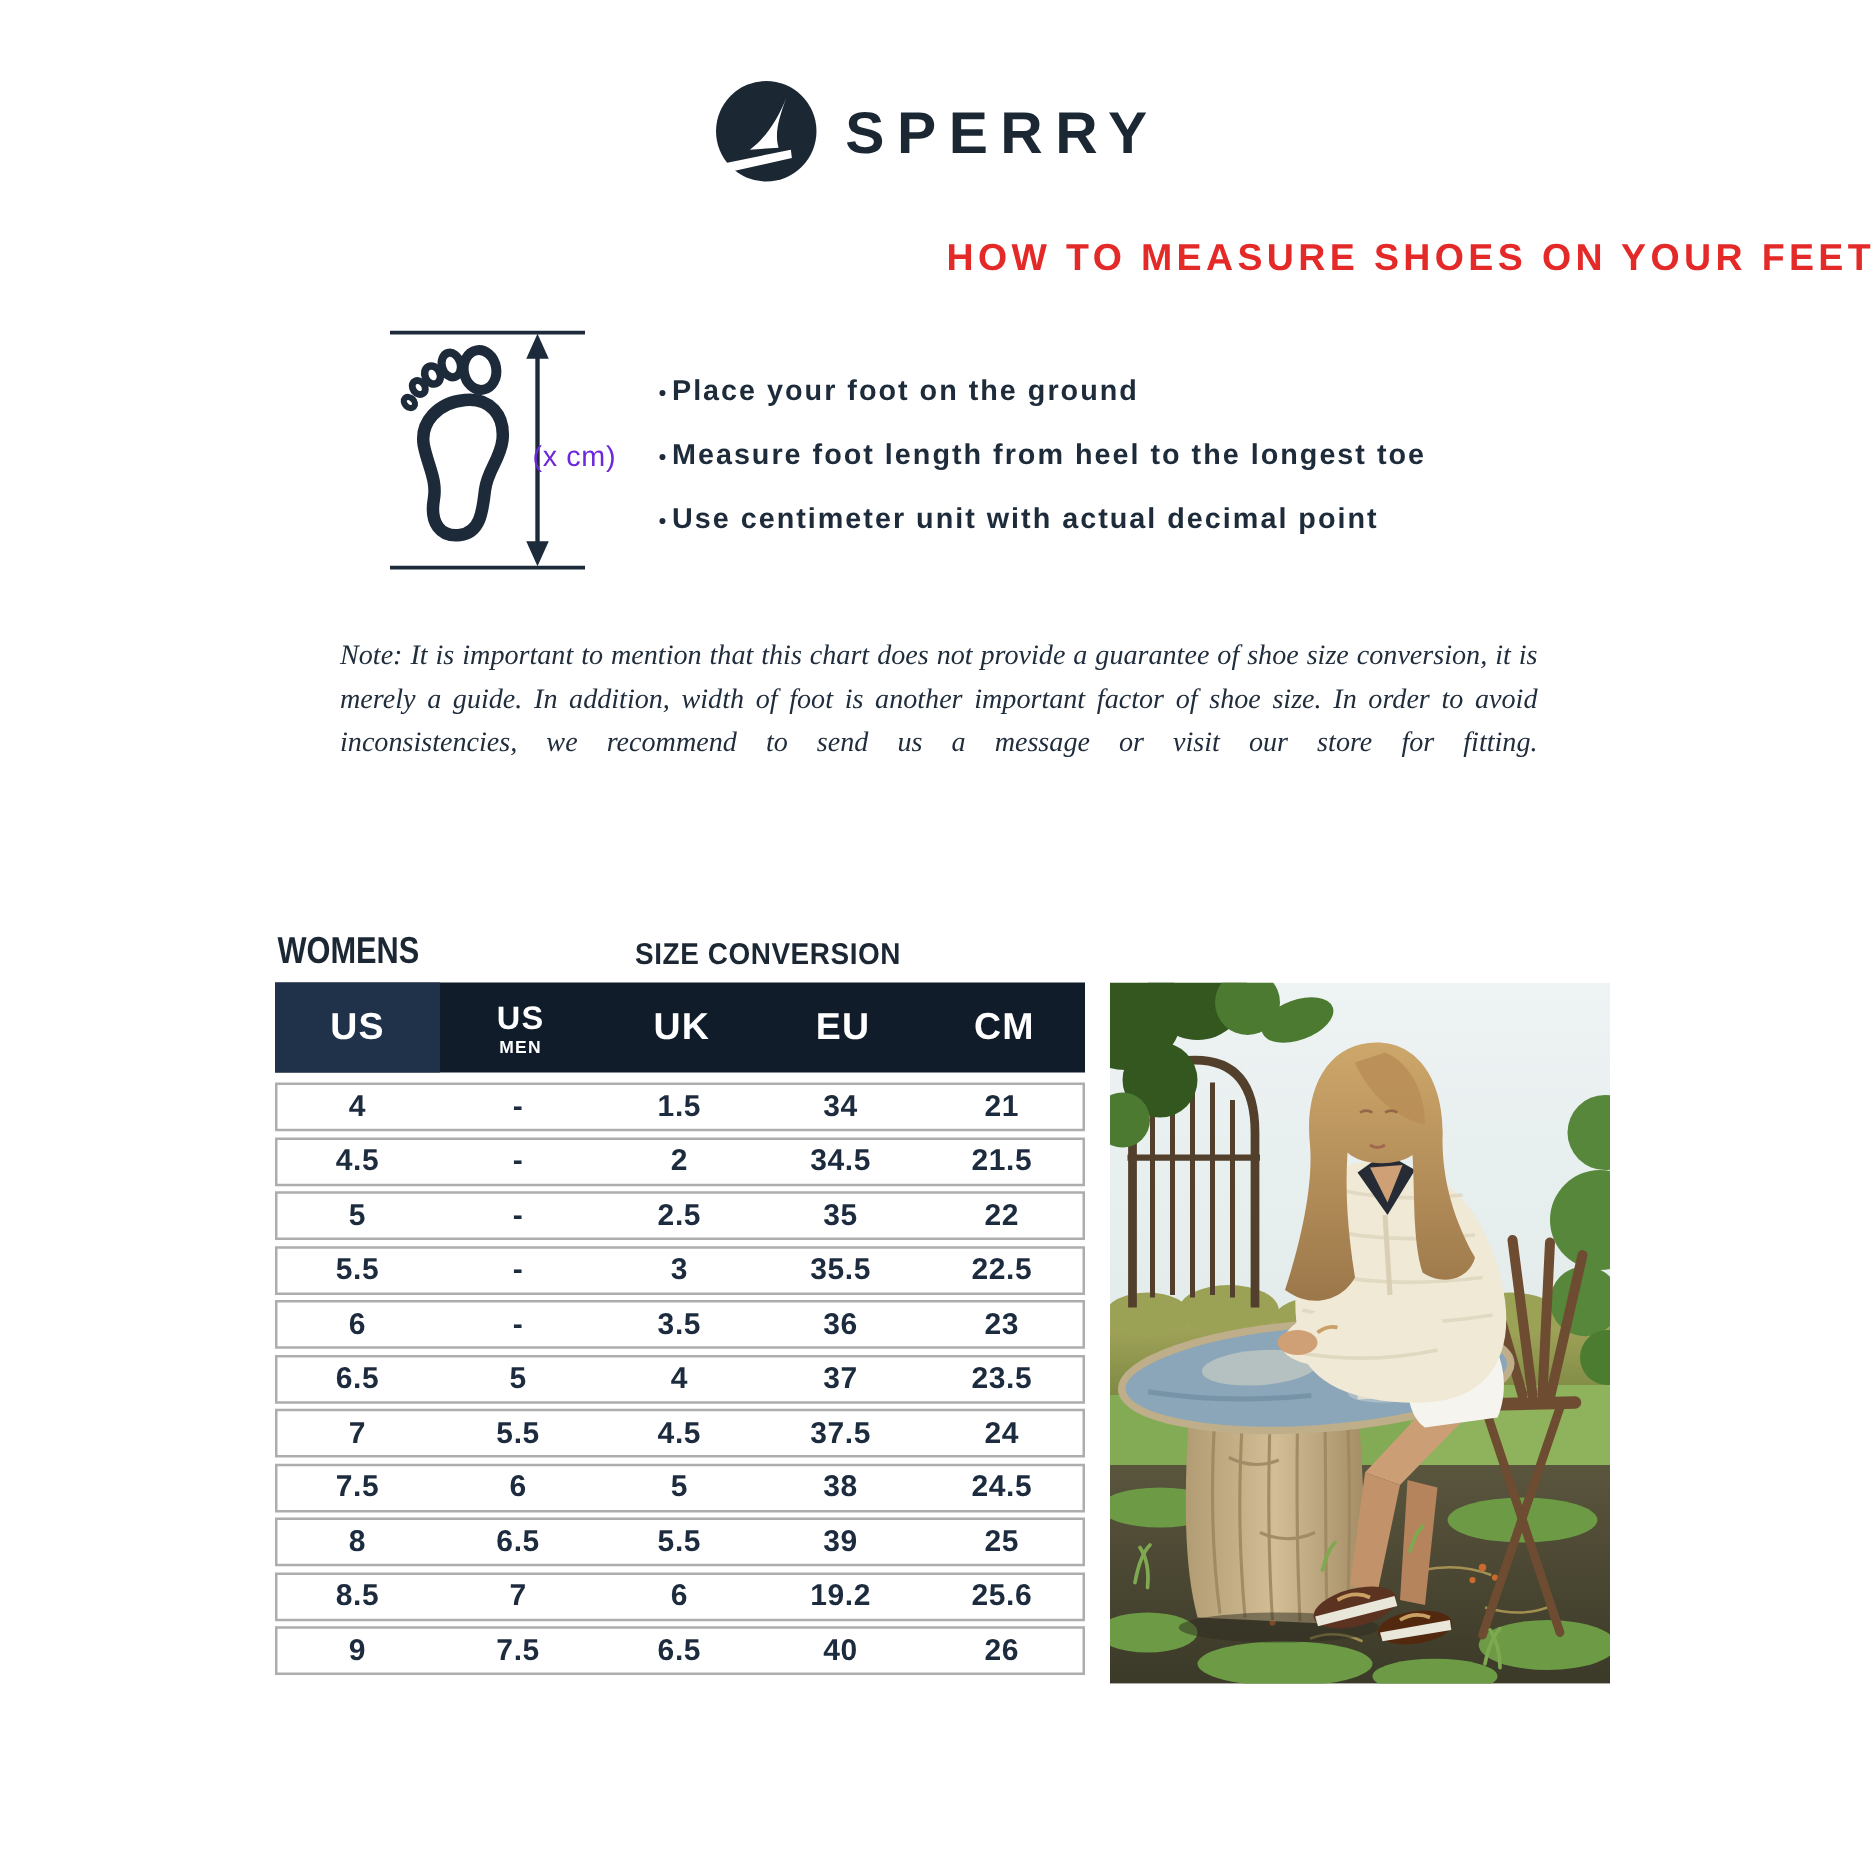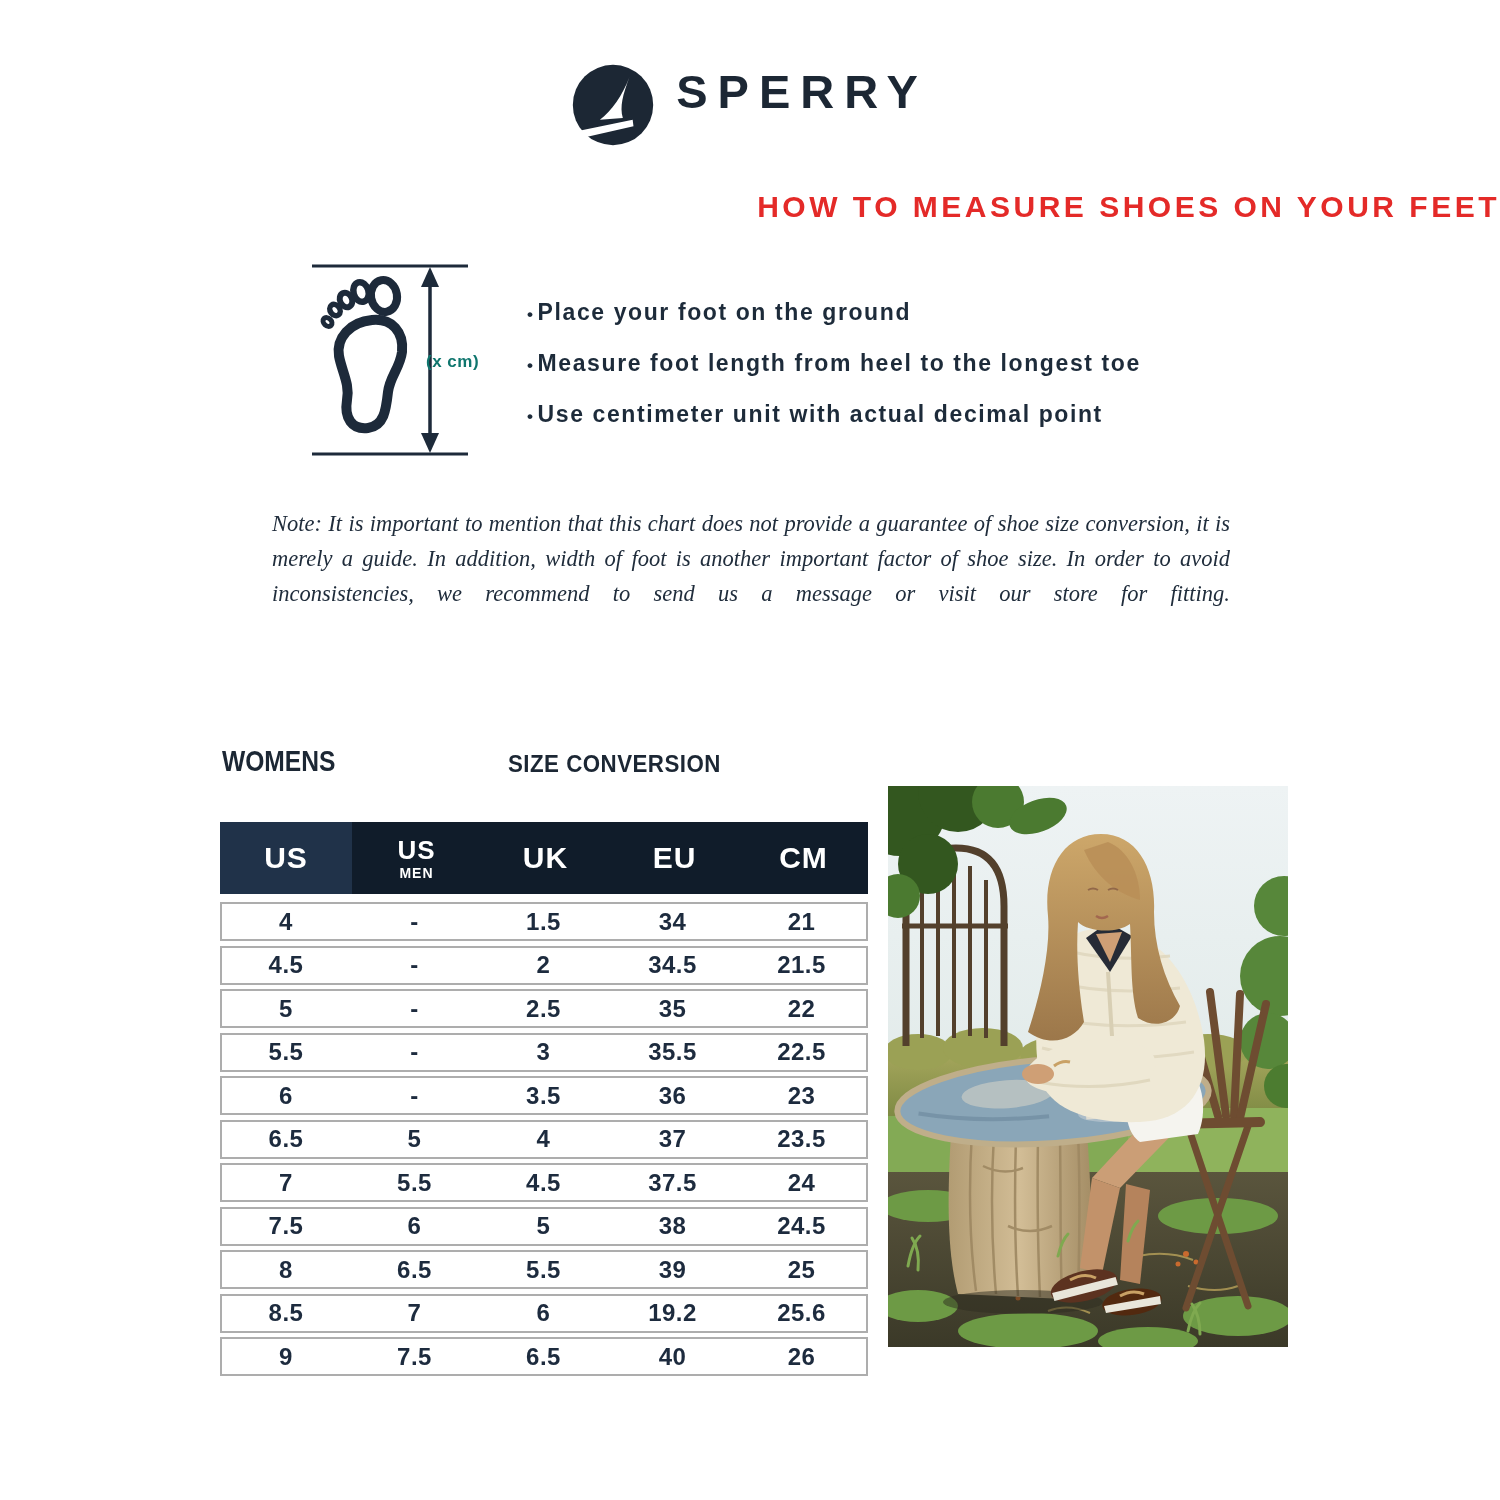--- a/index.html
+++ b/index.html
@@ -1,49 +1,49 @@
 <!DOCTYPE html>
 <html><head>
 <meta charset="utf-8">
 <style>
   * { margin:0; padding:0; box-sizing:border-box; }
   body { background:#ffffff; font-family:"Liberation Sans", sans-serif; }
   .canvas { position:relative; width:1500px; height:1500px; background:#ffffff; overflow:hidden; }
 
   
-  .brand { position:absolute; top:64px; left:0; width:100%; display:flex; justify-content:center; align-items:flex-start; gap:22px; }
+  .brand { position:absolute; top:64px; left:0; width:100%; display:flex; justify-content:center; align-items:center; gap:22px; }
   .brand-logo { width:82px; height:82px; display:block; }
   .brand-name { font-size:47px; font-weight:bold; letter-spacing:10px; color:#1c2734; }
 
   
   .page-heading { position:absolute; top:190px; left:0; width:100%; text-align:right;
     font-size:30px; font-weight:bold; letter-spacing:3.5px; color:#e42a28; }
 
   
   .measure-diagram { position:absolute; left:312px; top:260px; width:210px; height:205px; }
   .measure-diagram svg { position:absolute; left:0; top:0; }
-  .diagram-label { position:absolute; left:114px; top:92px; font-size:17px; font-weight:bold; color:#0f766e; letter-spacing:0.5px; }
+  .diagram-label { position:absolute; left:114px; top:92px; font-size:23px; font-weight:normal; color:#6d28d9; letter-spacing:0.5px; }
 
   
   .instructions { position:absolute; left:527px; top:299px; list-style:none; }
   .instructions li { display:flex; align-items:baseline; height:28px; margin-bottom:23px;
     font-size:23px; font-weight:bold; letter-spacing:1.6px; color:#1d2b3a; white-space:nowrap; }
   .instructions .bullet { font-size:17px; margin-right:3px; }
 
   
   .note { position:absolute; left:272px; top:506px; width:958px; font-style:italic;
     font-size:22.5px; line-height:35px; color:#202d3c; text-align:justify; text-align-last:justify;font-family:Liberation Serif, serif; }
 
   
   .womens-title { position:absolute; left:222px; top:744px; font-size:30px; font-weight:bold;
     color:#1c2734; transform:scaleX(0.82); transform-origin:left center; letter-spacing:0; }
   .conversion-title { position:absolute; left:508px; top:750px; font-size:24px; font-weight:bold;
     color:#1c2734; transform:scaleX(0.93); transform-origin:left center; letter-spacing:0.5px; }
 
-  .size-table { position:absolute; left:220px; top:786px; width:648px;margin-top:36px; }
+  .size-table { position:absolute; left:220px; top:786px; width:648px; }
   .thead { display:flex; height:72px; background:#101c2a; }
   .th { width:129px; display:flex; flex-direction:column; align-items:center; justify-content:center; color:#ffffff; }
   .th.first { width:132px; background:#203249; }
   .hlabel { font-size:30px; font-weight:bold; letter-spacing:1px; line-height:1; }
   .hsub { font-size:14px; font-weight:bold; letter-spacing:1px; line-height:1; margin-top:3px; }
   .hsub:empty { display:none; }
   .th.colmen .hlabel { font-size:26px; }
   .tbody { margin-top:8px; }
   .trow { display:flex; height:39px; margin-bottom:4.5px; background:#ffffff;
     border:2px solid #adadad; align-items:center; }

